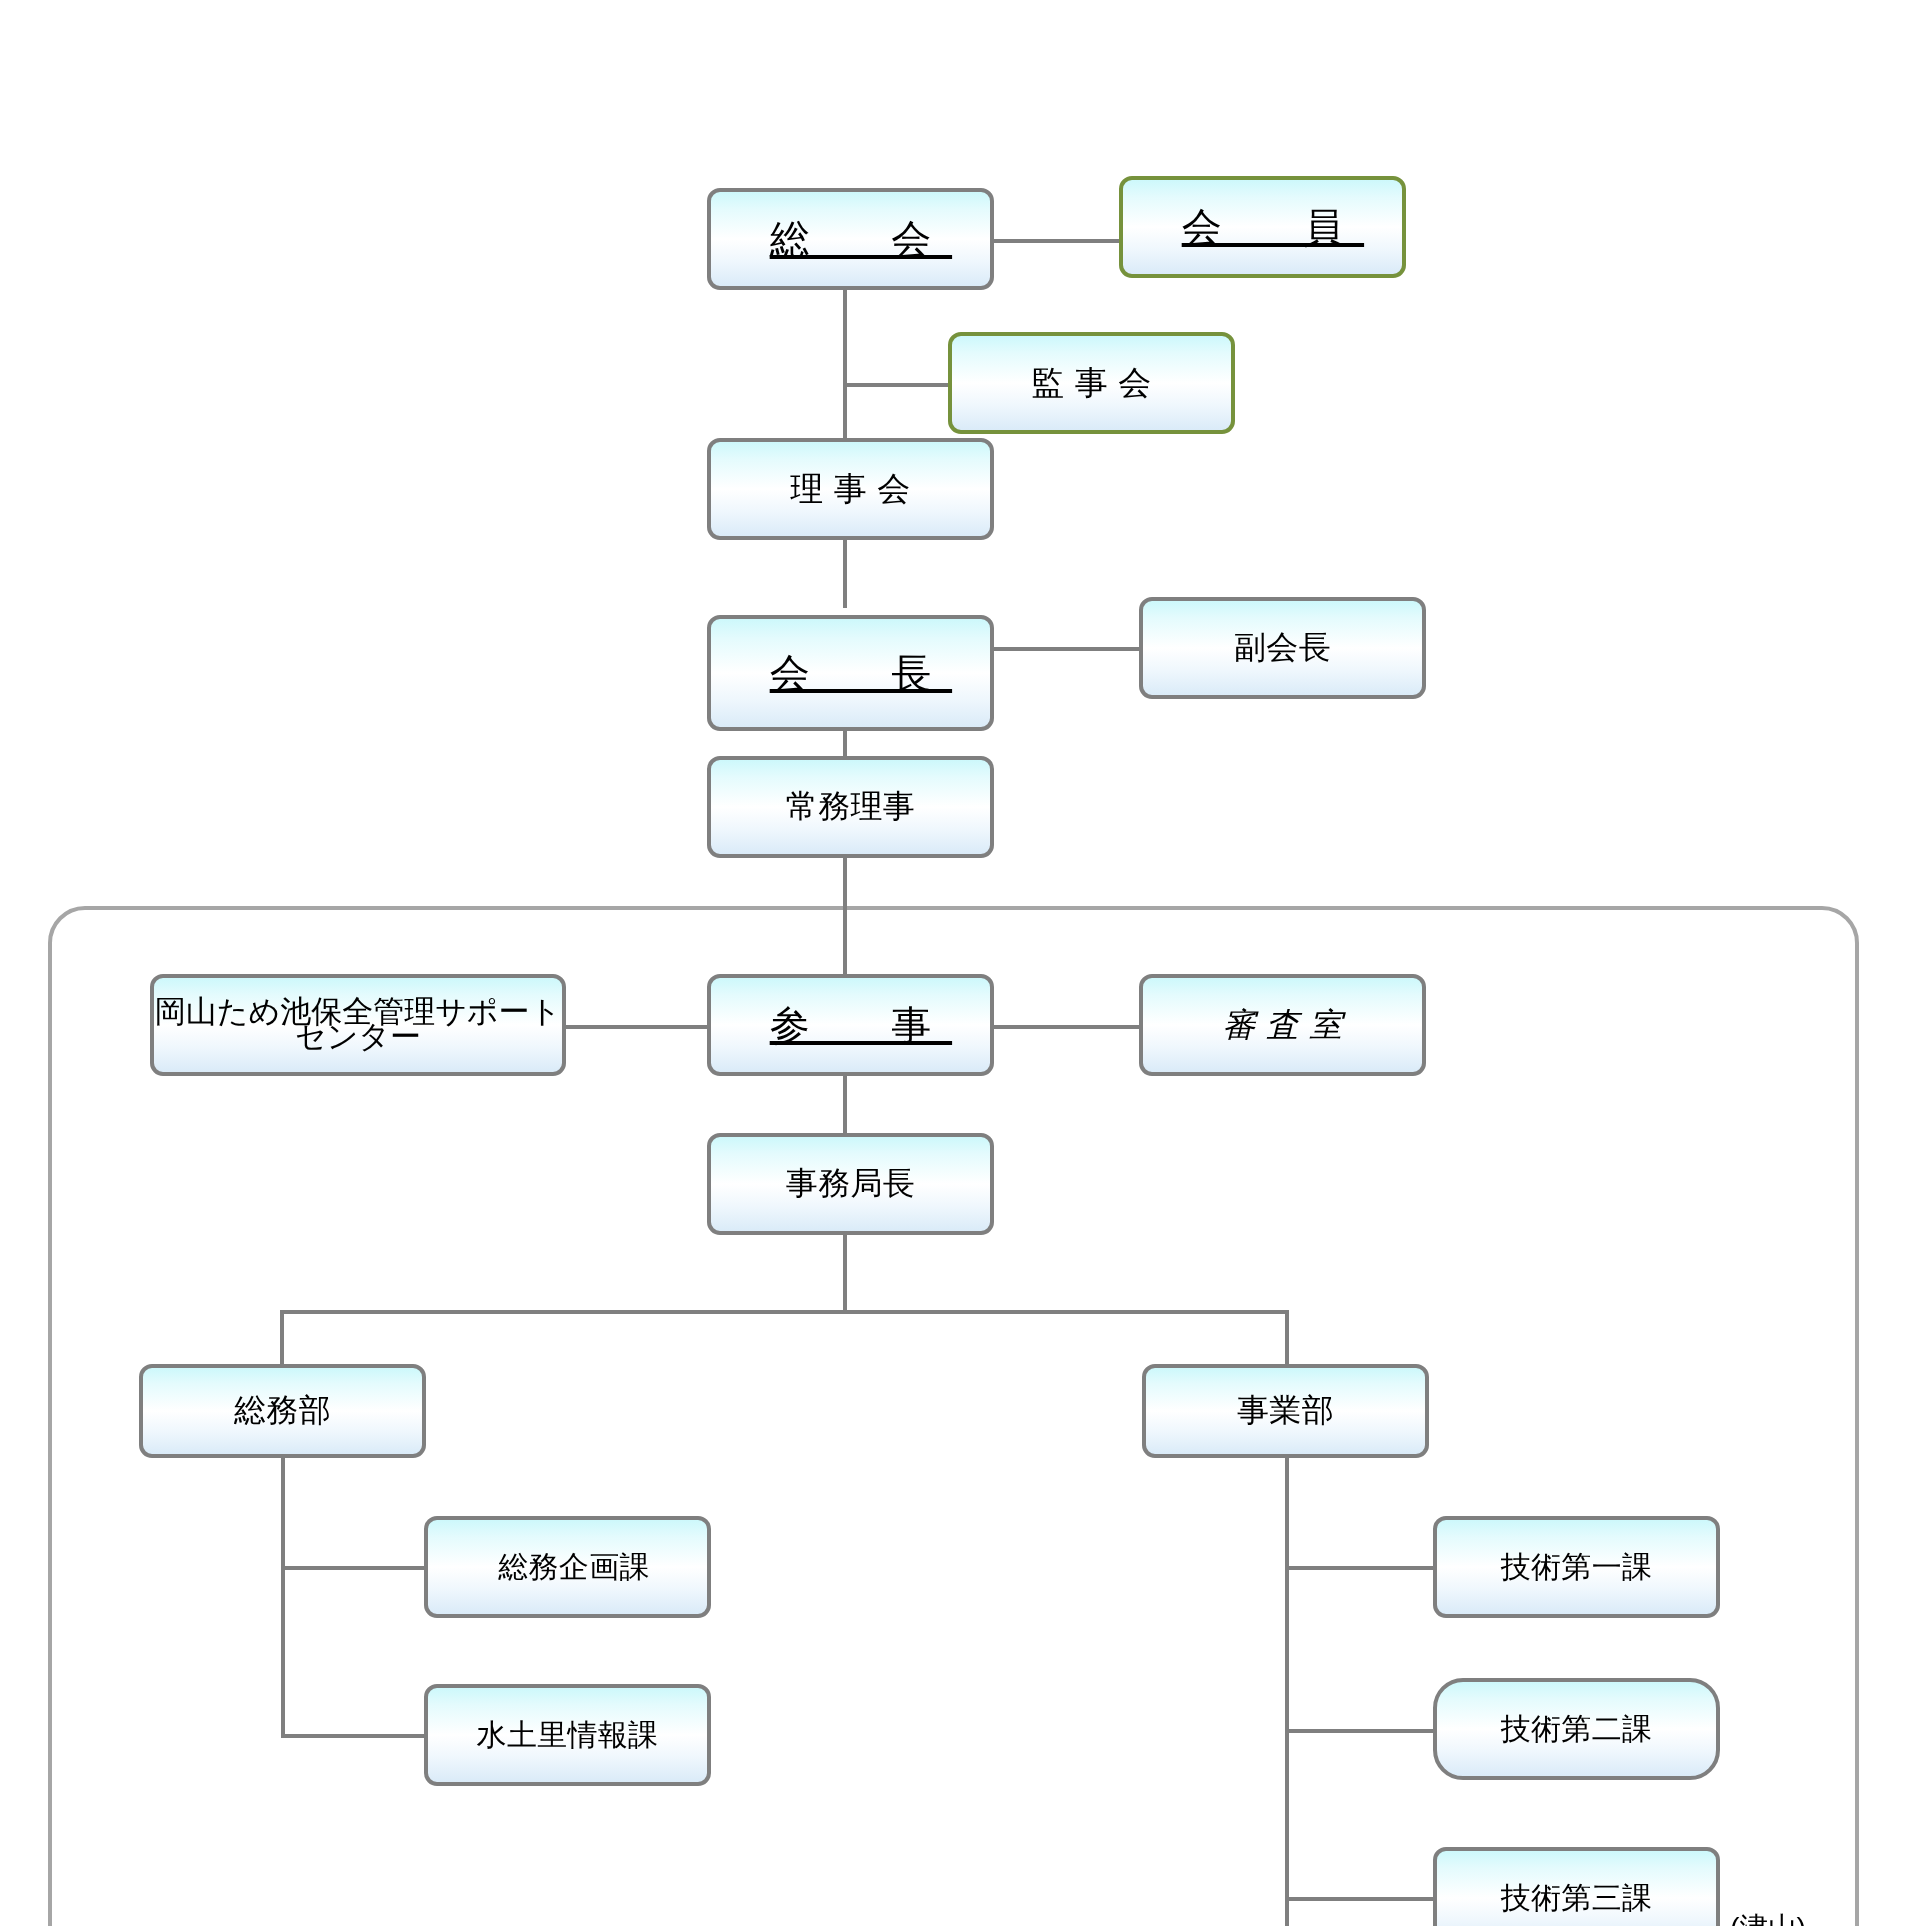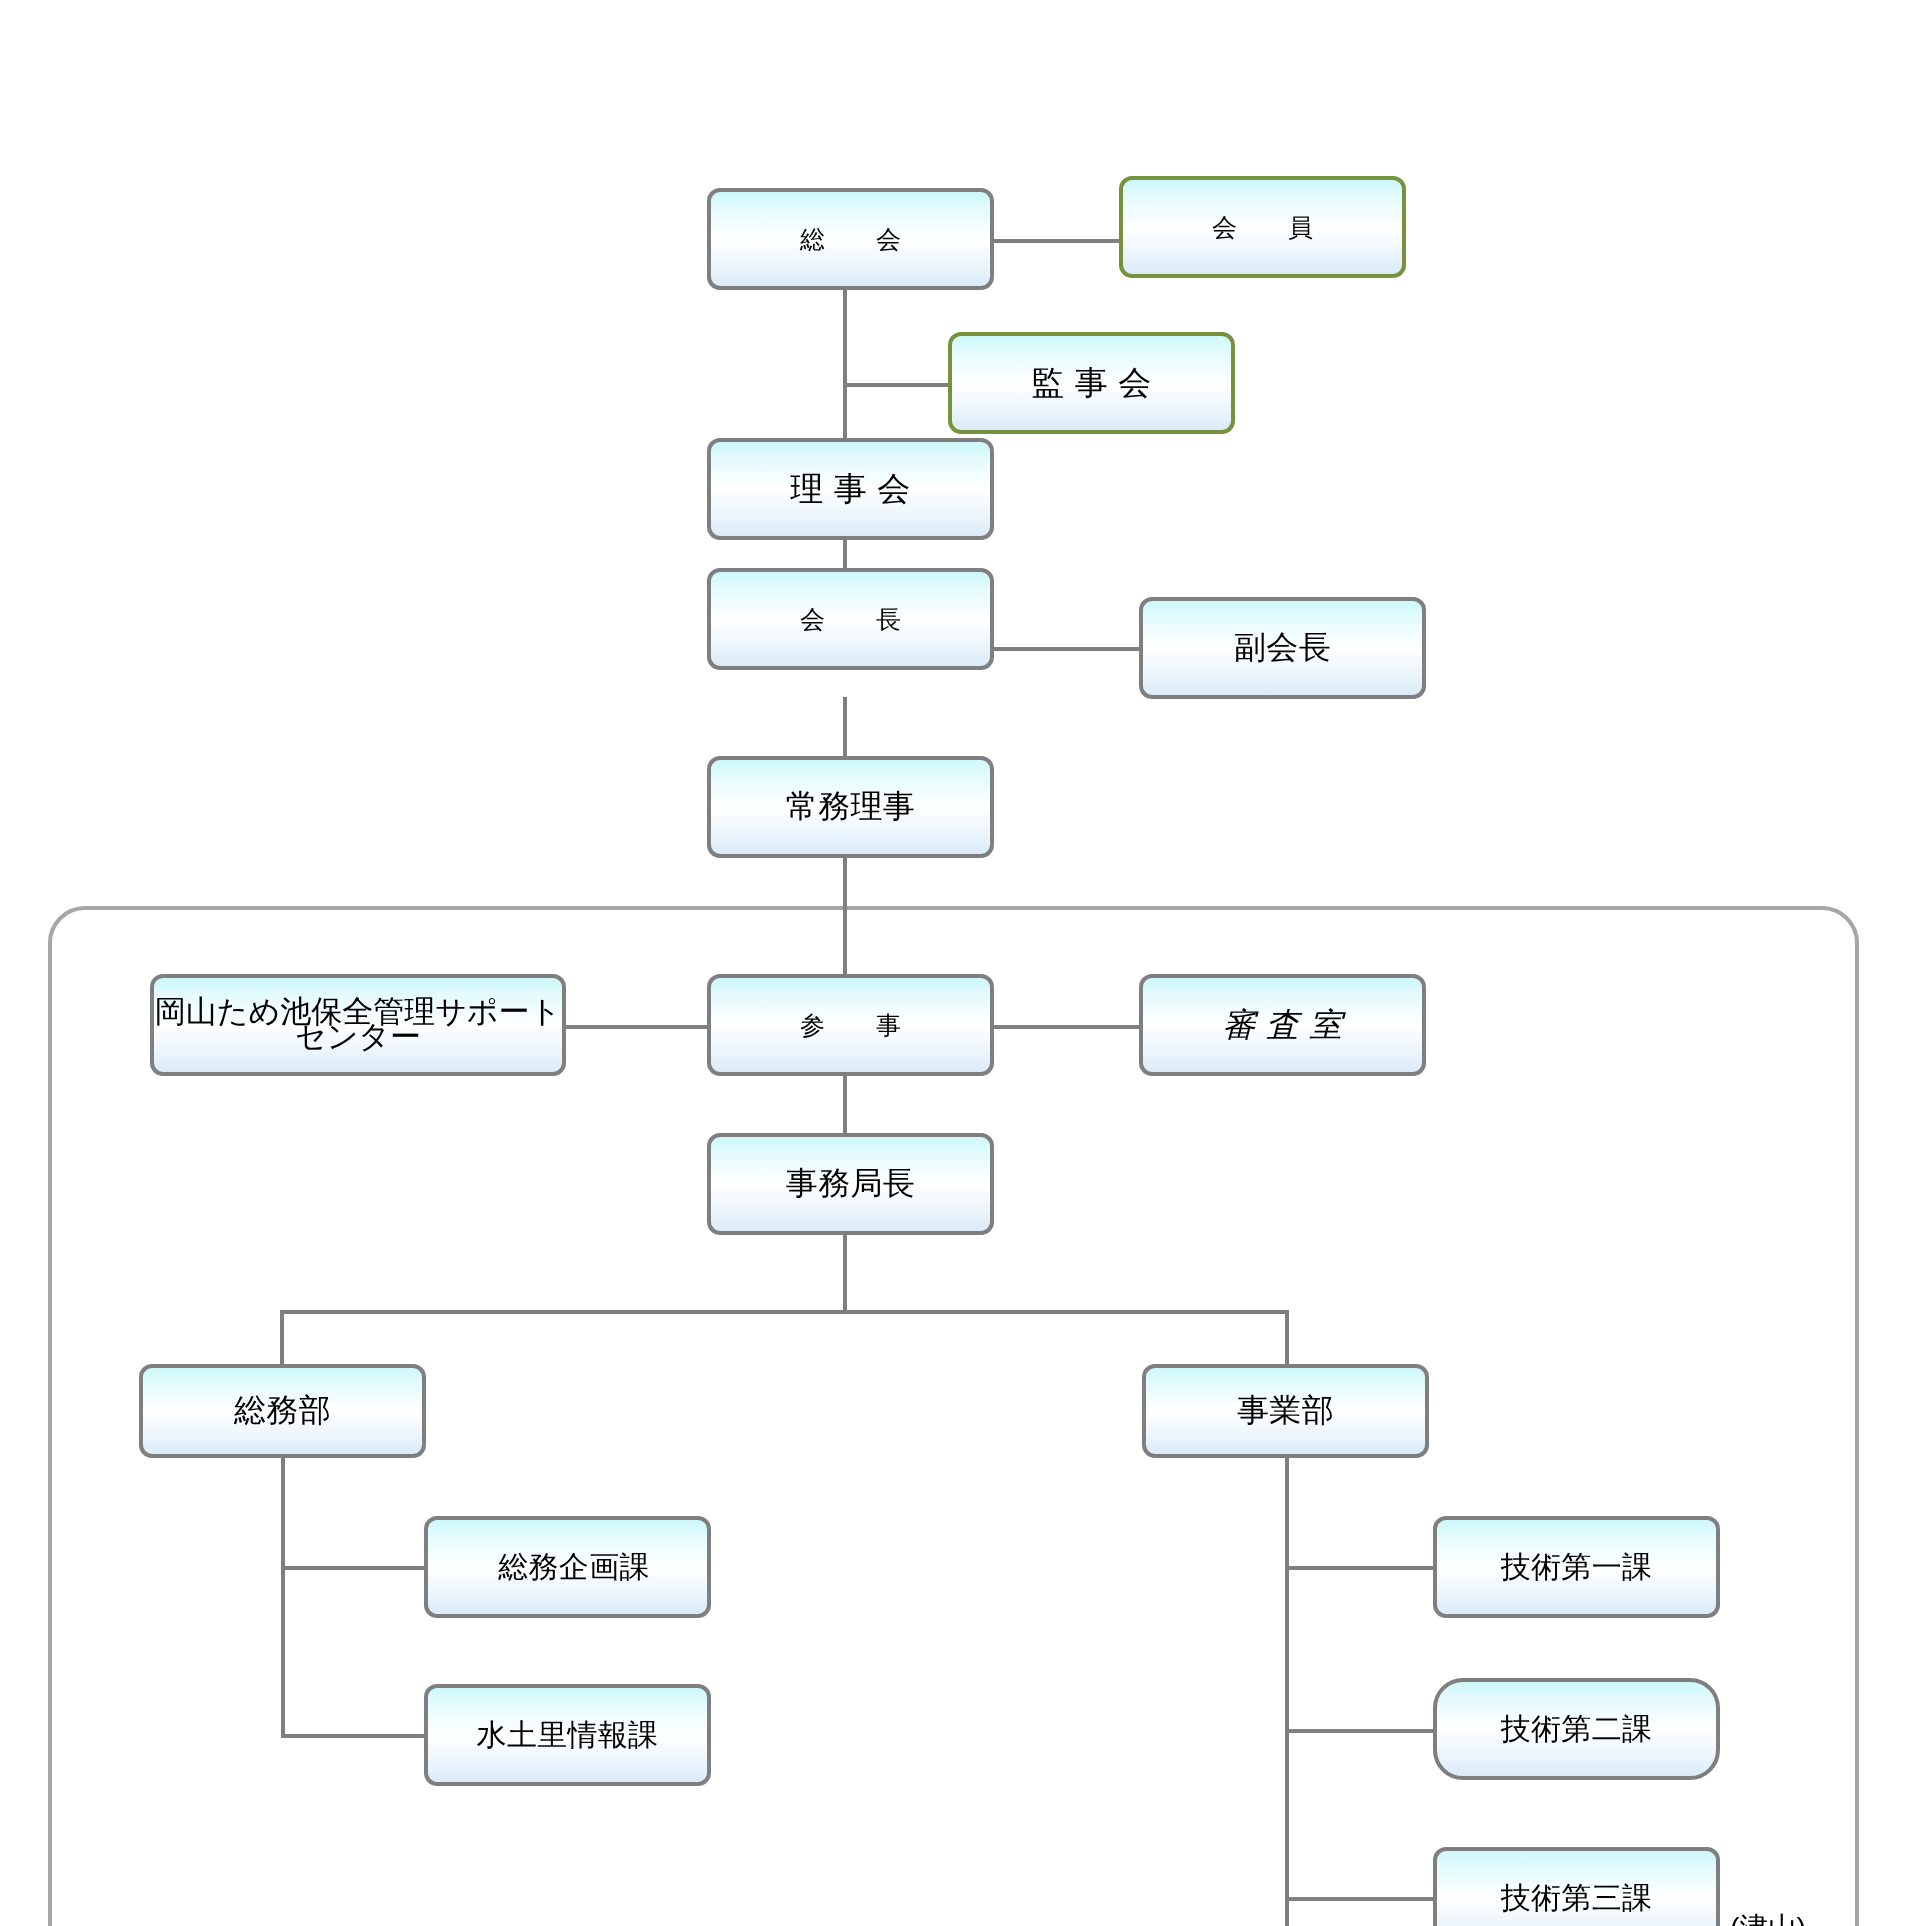--- a/index.html
+++ b/index.html
@@ -40,21 +40,21 @@
     line-height:1.05;
     text-align:center;
     white-space:nowrap;
   }
   .node.green{border-color:#76923c;}
 
   .node .lbl{display:block;}
 
   
   .t-lg{font-size:33px;letter-spacing:0.02em;}
-  .t-lg-sp{font-size:25px;letter-spacing:0.52em;text-indent:0.52em;}
+  .t-lg-sp{font-size:40px;letter-spacing:0.52em;text-indent:0.52em;text-decoration:underline;}
   .t-md{font-size:32px;letter-spacing:0.01em;}
   .t-sm{font-size:30px;letter-spacing:0.01em;}
 
   
   .node.overflow{overflow:visible;}
   .node.overflow .lbl{
     font-size:31px;line-height:0.80;
     white-space:normal;width:439px;
   }
 
@@ -115,21 +115,21 @@
   </div>
 
   <div class="node green" style="left:948px;top:332px;width:287px;height:102px;text-align:right;">
     <span class="lbl t-lg">監 事 会</span>
   </div>
 
   <div class="node" style="left:707px;top:438px;width:287px;height:102px;">
     <span class="lbl t-lg">理 事 会</span>
   </div>
 
-  <div class="node" style="left:707px;top:568px;width:287px;height:102px;text-align:center;">
+  <div class="node" style="left:707px;top:615px;width:287px;height:116px;text-align:center;">
     <span class="lbl t-lg-sp">会　長</span>
   </div>
 
   <div class="node" style="left:1139px;top:597px;width:287px;height:102px;">
     <span class="lbl t-md">副会長</span>
   </div>
 
   <div class="node" style="left:707px;top:756px;width:287px;height:102px;">
     <span class="lbl t-md">常務理事</span>
   </div>

